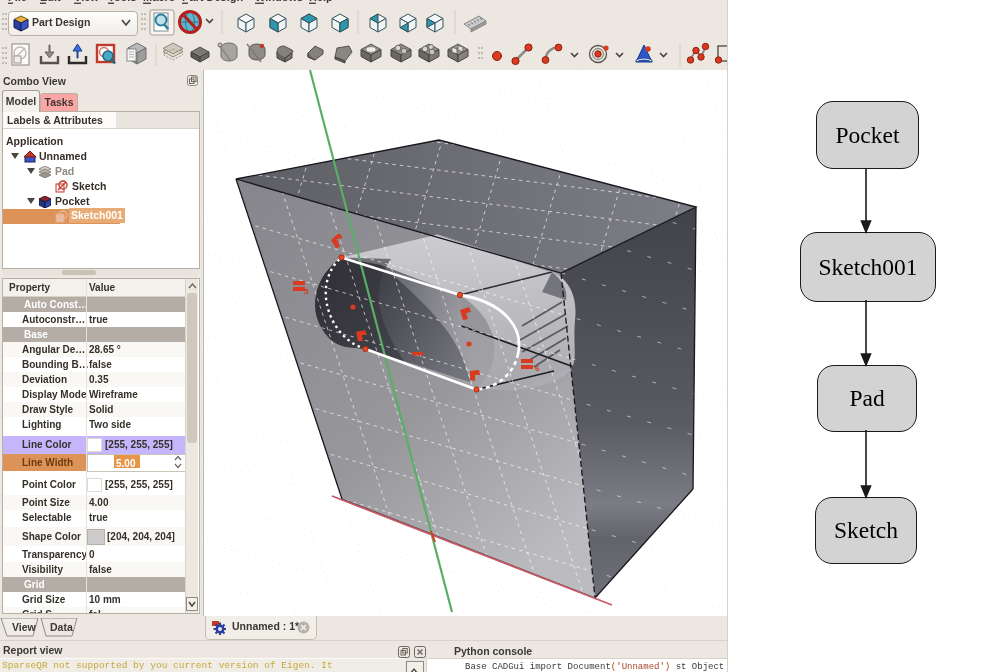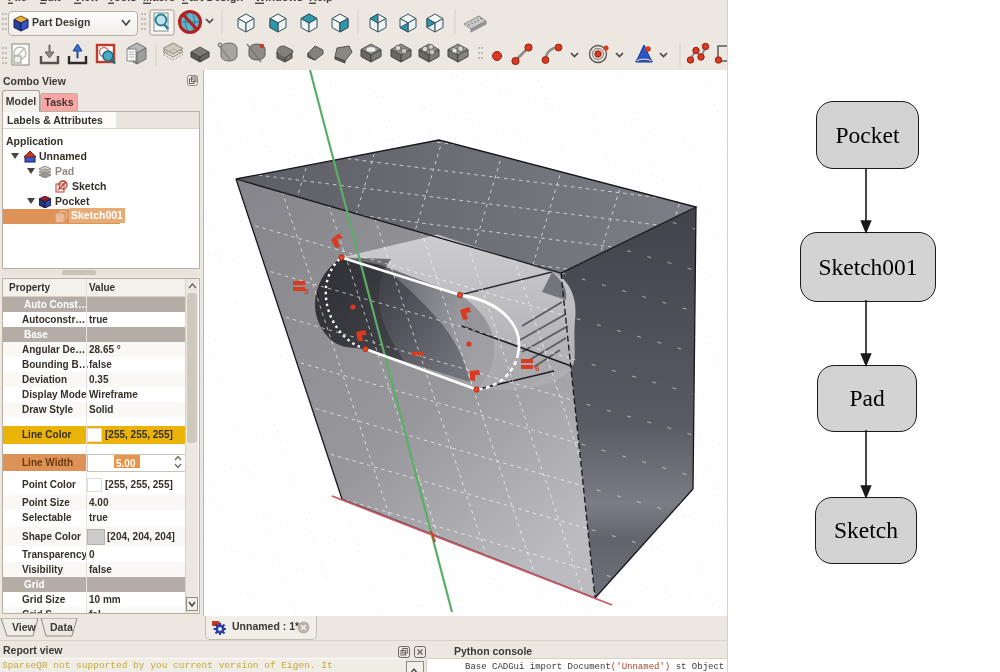--- a/index.html
+++ b/index.html
@@ -410,21 +410,25 @@
           <span class="pval">0.35</span>
         </div>
       <div class="prow" style="top:108px">
           <span class="pname">Display Mode</span>
           <span class="pval">Wireframe</span>
         </div>
       <div class="prow" style="top:123px;background:#faf8f5">
           <span class="pname">Draw Style</span>
           <span class="pval">Solid</span>
         </div>
-      <div class="prow" style="top:147px;height:18px;line-height:18px;background:#eab308">
+      <div class="prow" style="top:138px">
+          <span class="pname">Lighting</span>
+          <span class="pval">Two side</span>
+        </div>
+      <div class="prow" style="top:157px;height:18px;line-height:18px;background:#c4b5fd">
           <span class="pname">Line Color</span>
         <span class="abs" style="left:84px;top:2px;width:13px;height:12px;background:#ffffff;border:1px solid #e0dcd5;"></span>
         <span class="pval" style="left:102px">[255, 255, 255]</span>
         </div>
       <div class="prow" style="top:175px;height:17px;line-height:17px;">
           <span class="abs" style="left:0;width:84px;height:17px;background:#dd9257;"></span>
           <span class="pname" style="color:#6b3a10;">Line Width</span>
         <span class="abs" style="left:84px;top:0;width:98px;height:16px;background:#ffffff;border:1px solid #c9c2b6;"></span>
         <span class="abs" style="left:87px;top:1px;width:24px;height:13px;background:#e8954a;color:#fff;padding-left:2px;margin-left:24px;">5.00</span>
         <svg class="abs" style="left:170px;top:1px" width="10" height="14">

